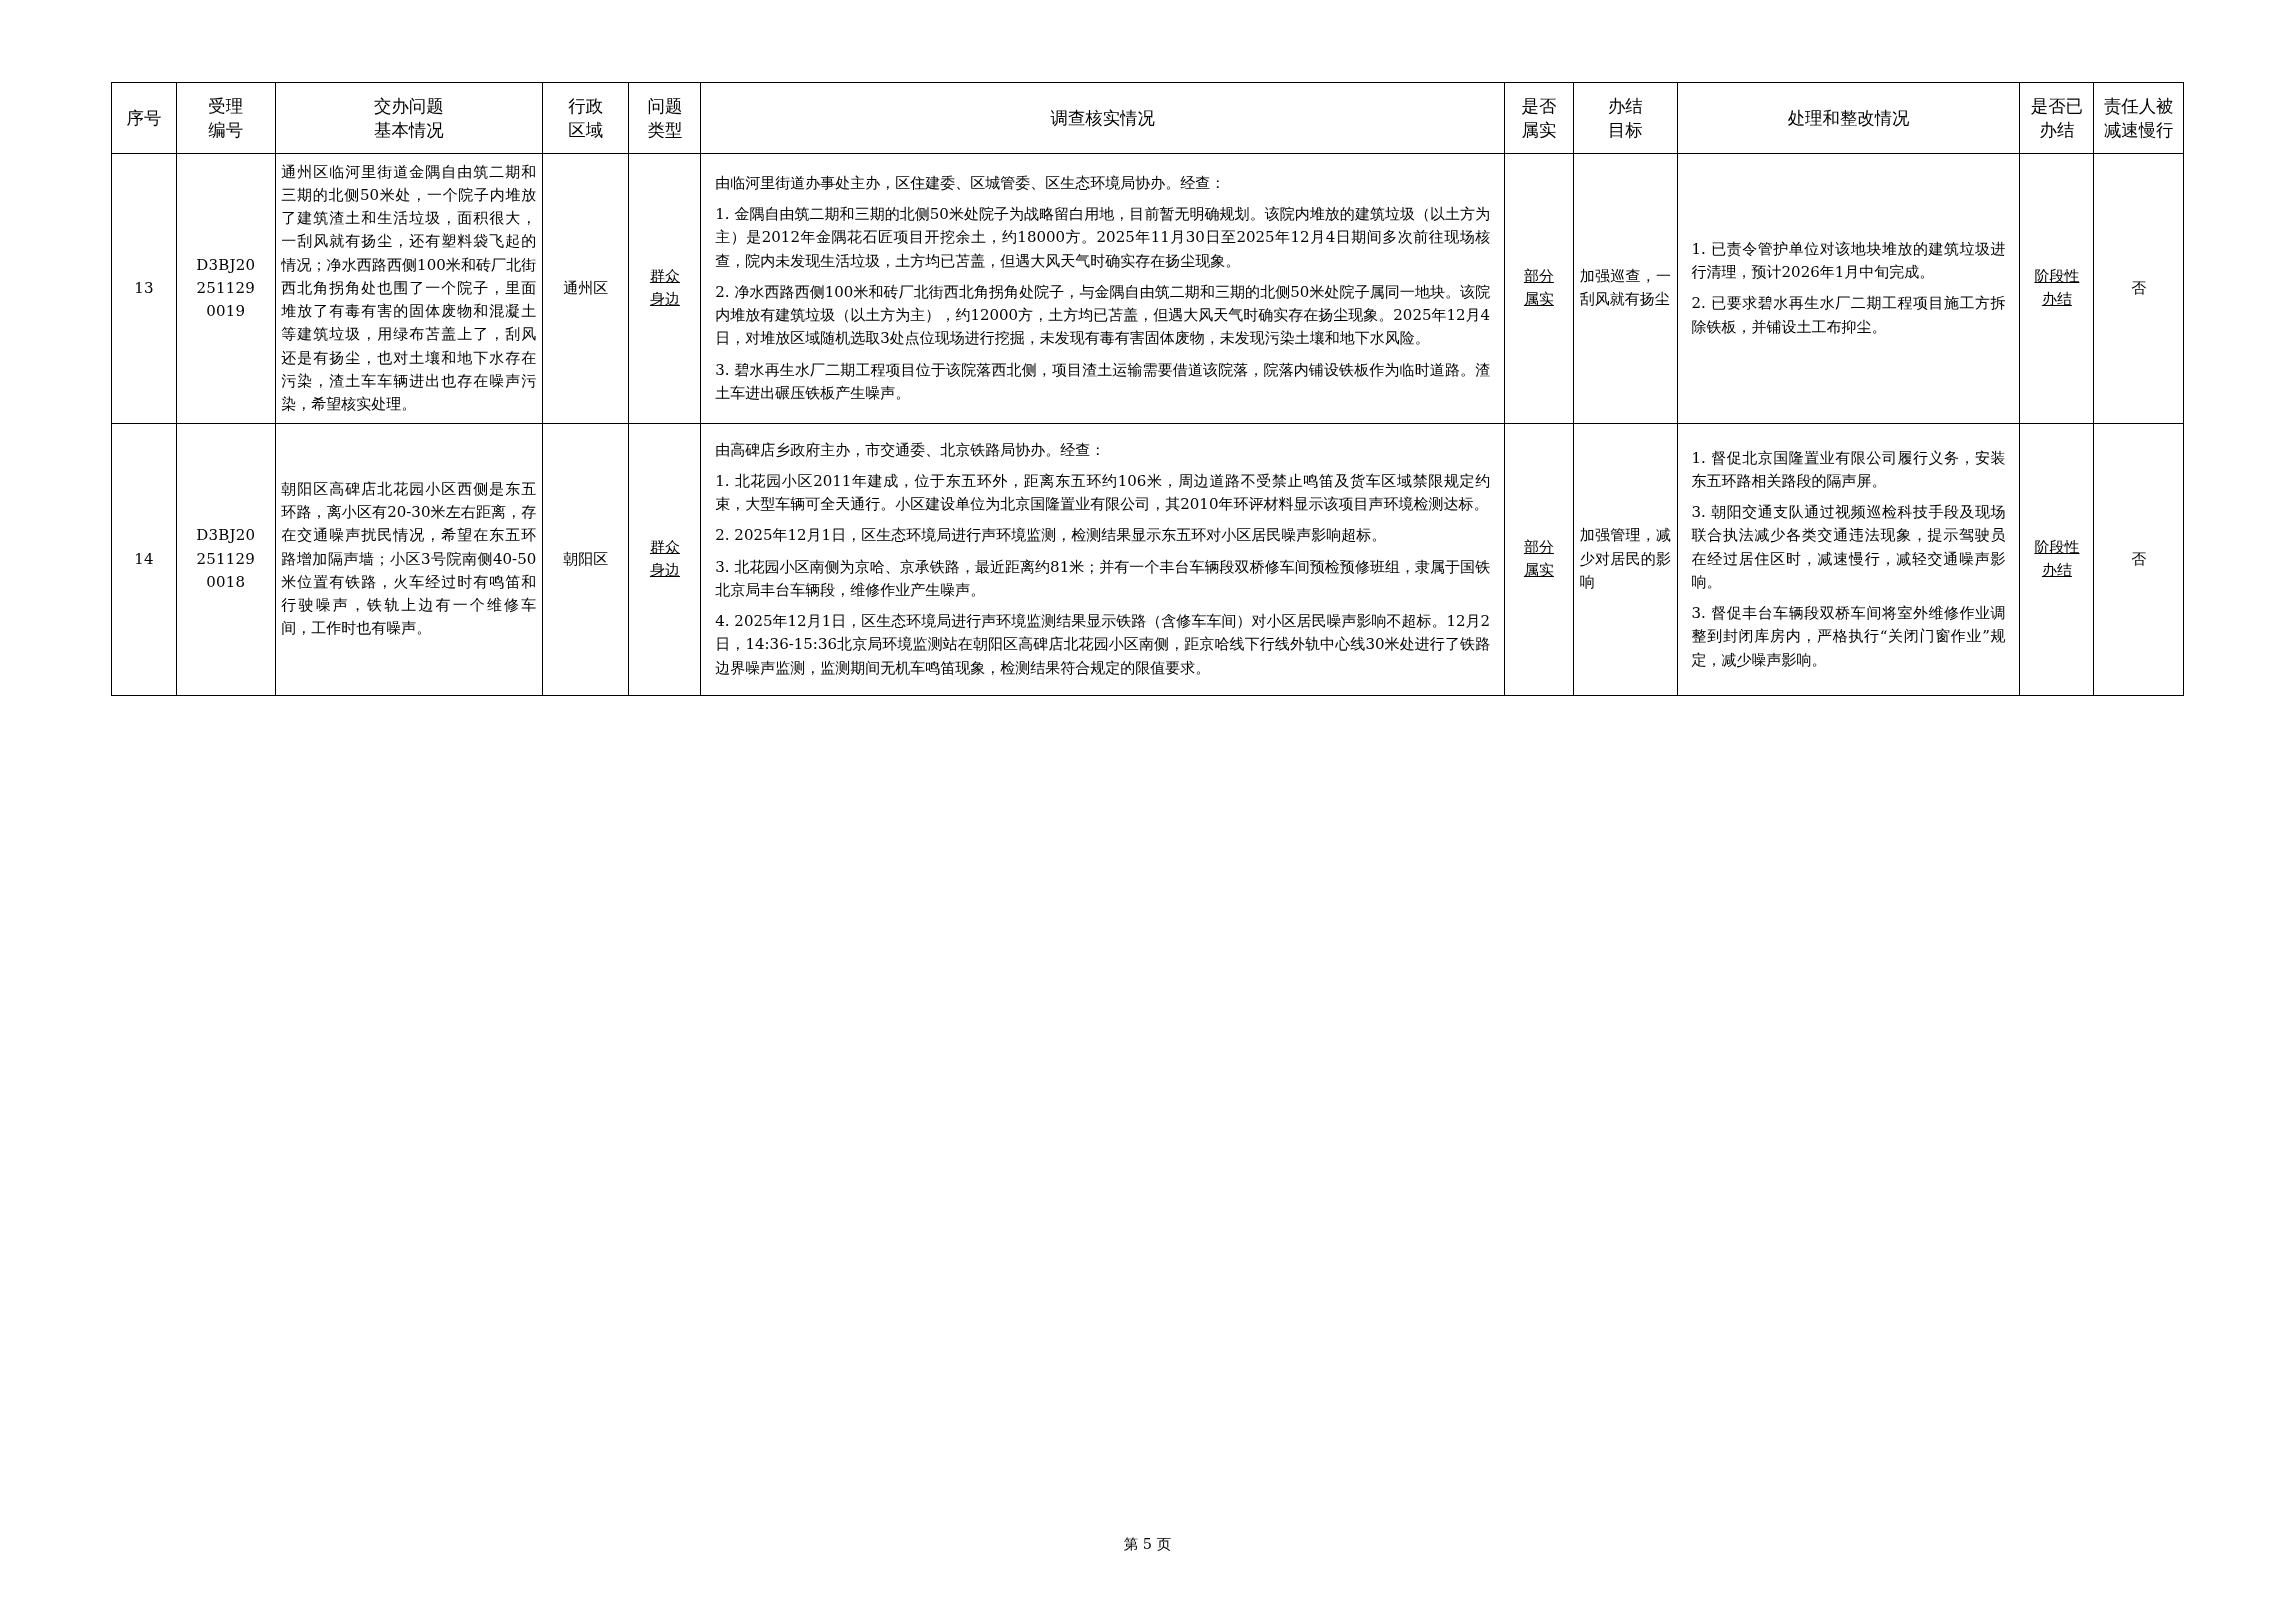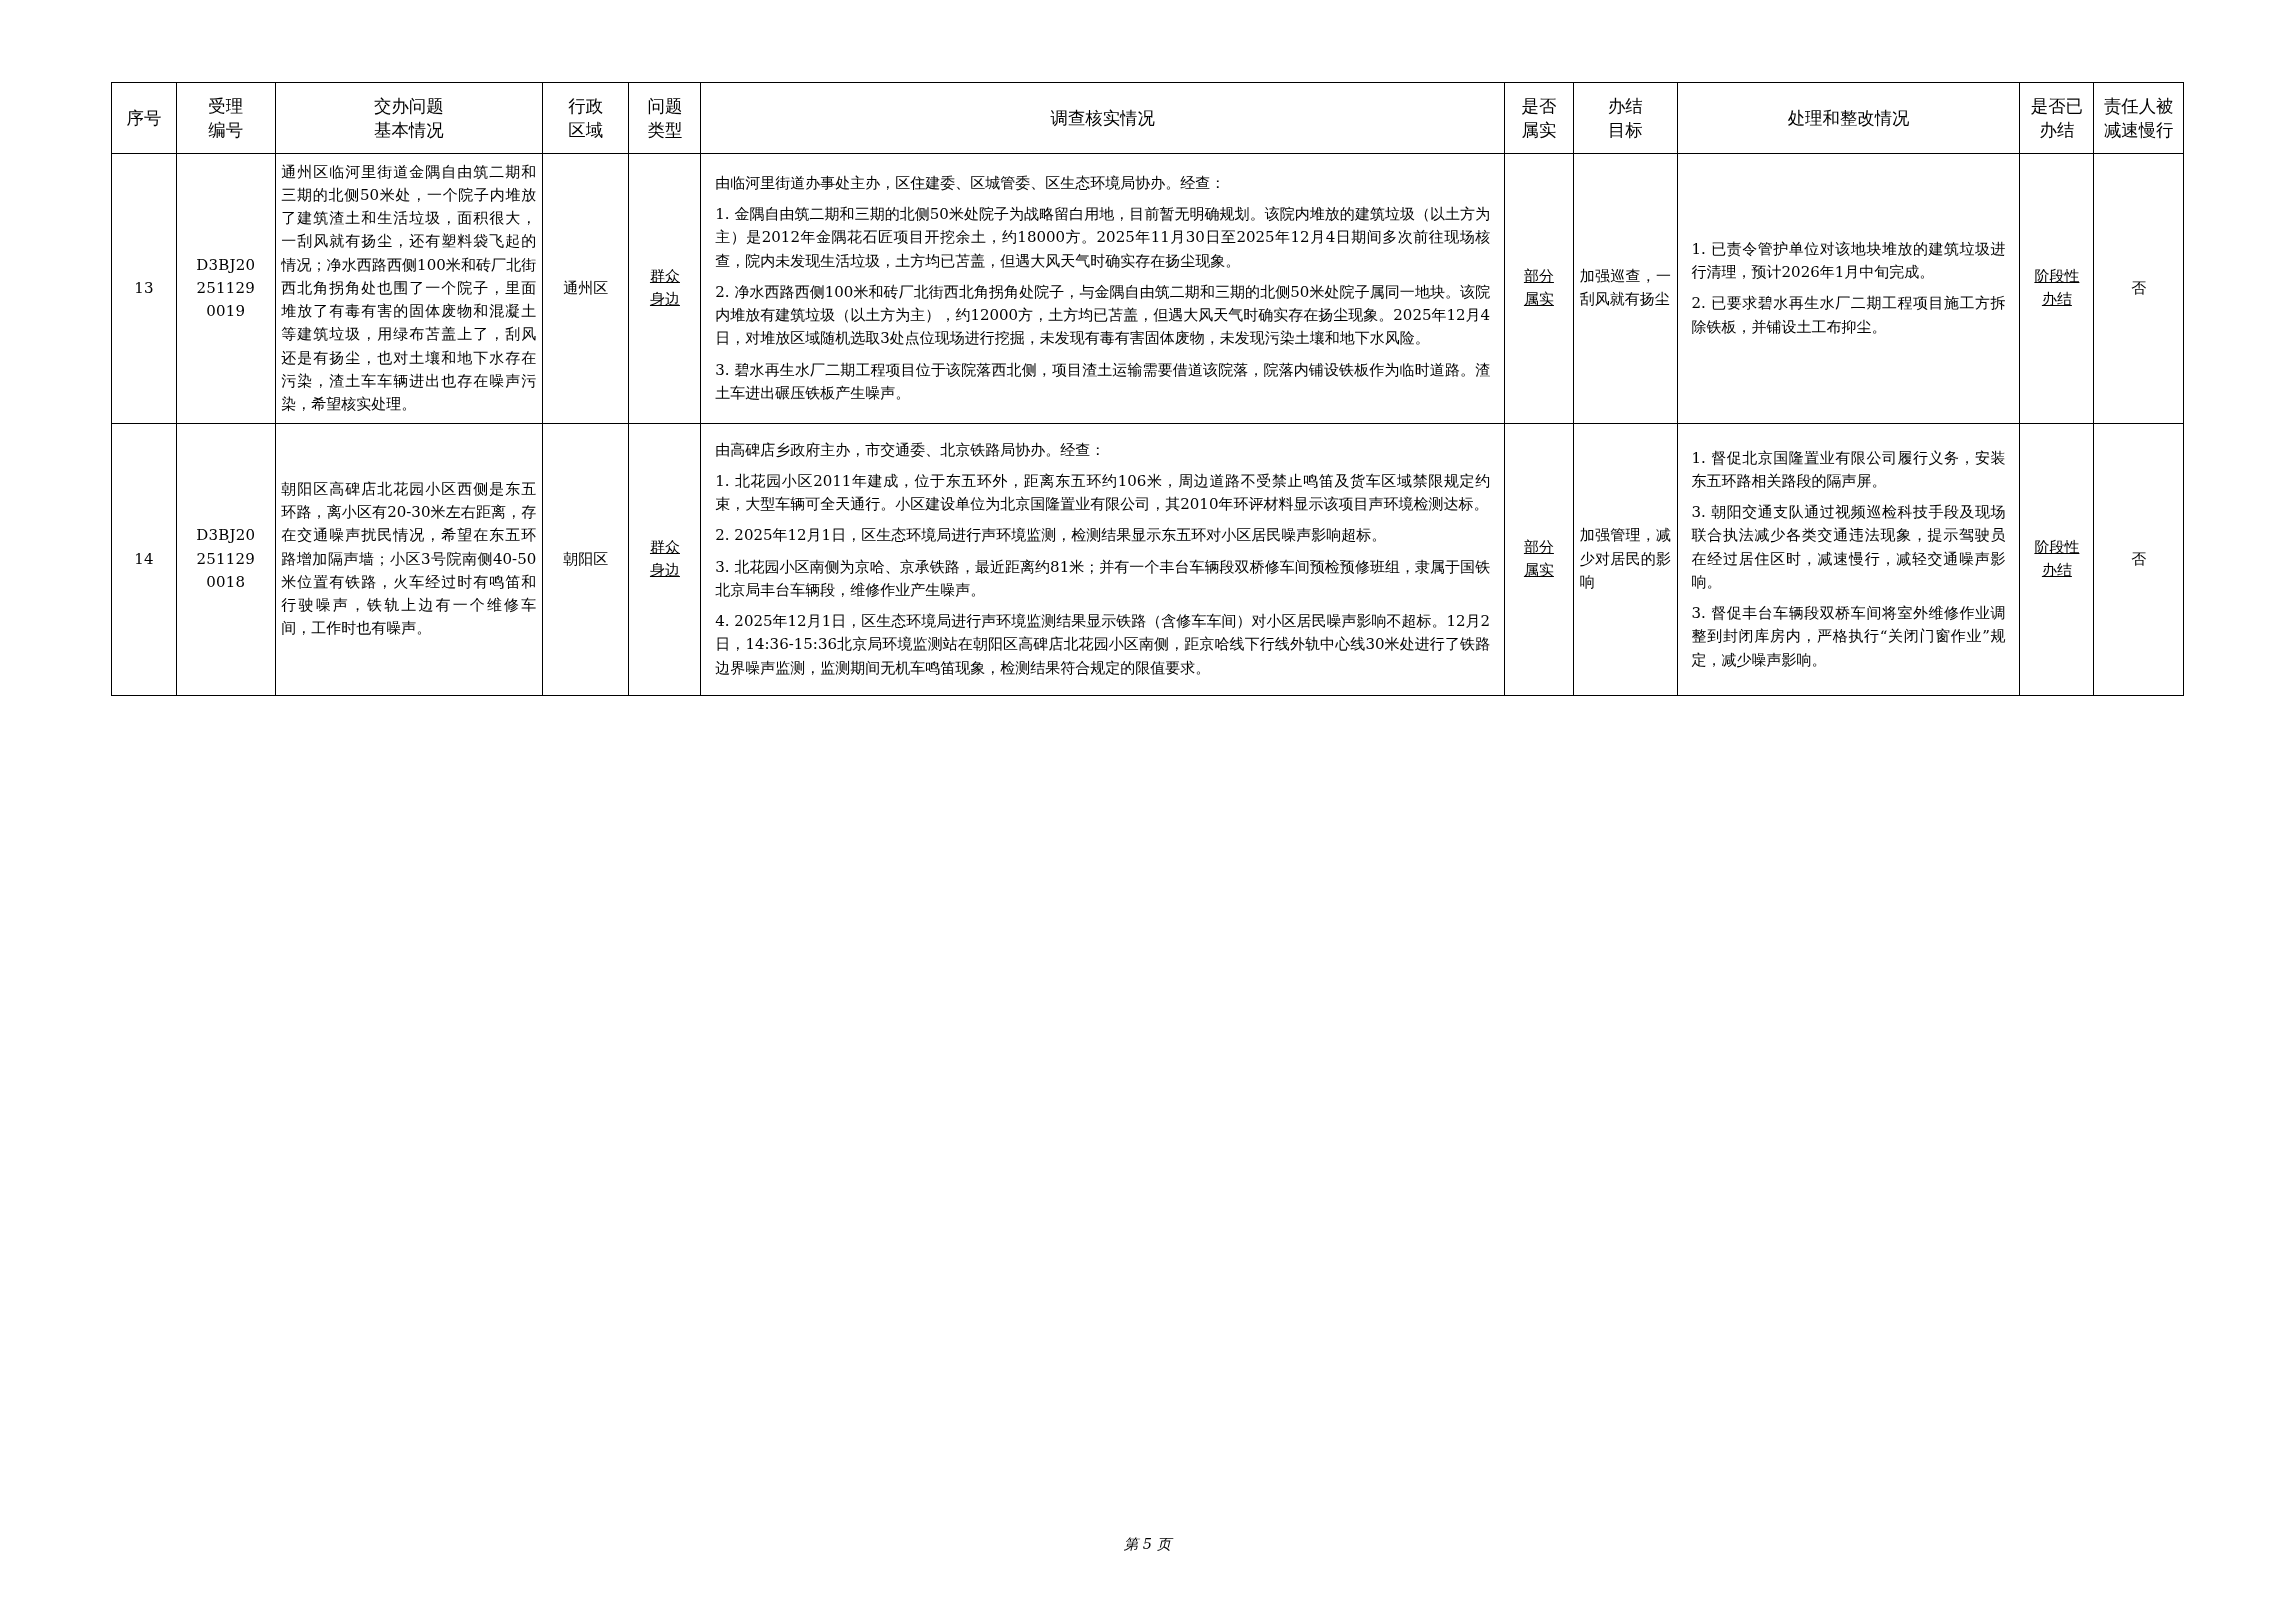--- a/index.html
+++ b/index.html
@@ -86,21 +86,20 @@
   }
   .p { margin: 8px; }
   .footer {
     position: absolute;
     left: 0;
     top: 1535px;
     width: 2295px;
     text-align: center;
     font-size: 14.5px;
     font-family: "DejaVu Serif", "Liberation Serif", serif;
-    font-style: italic;
   }
 </style>
 </head>
 <body>
 
 <div class="page">
   <table class="report">
     <colgroup>
       <col class="c-seq">
         <col class="c-code">

